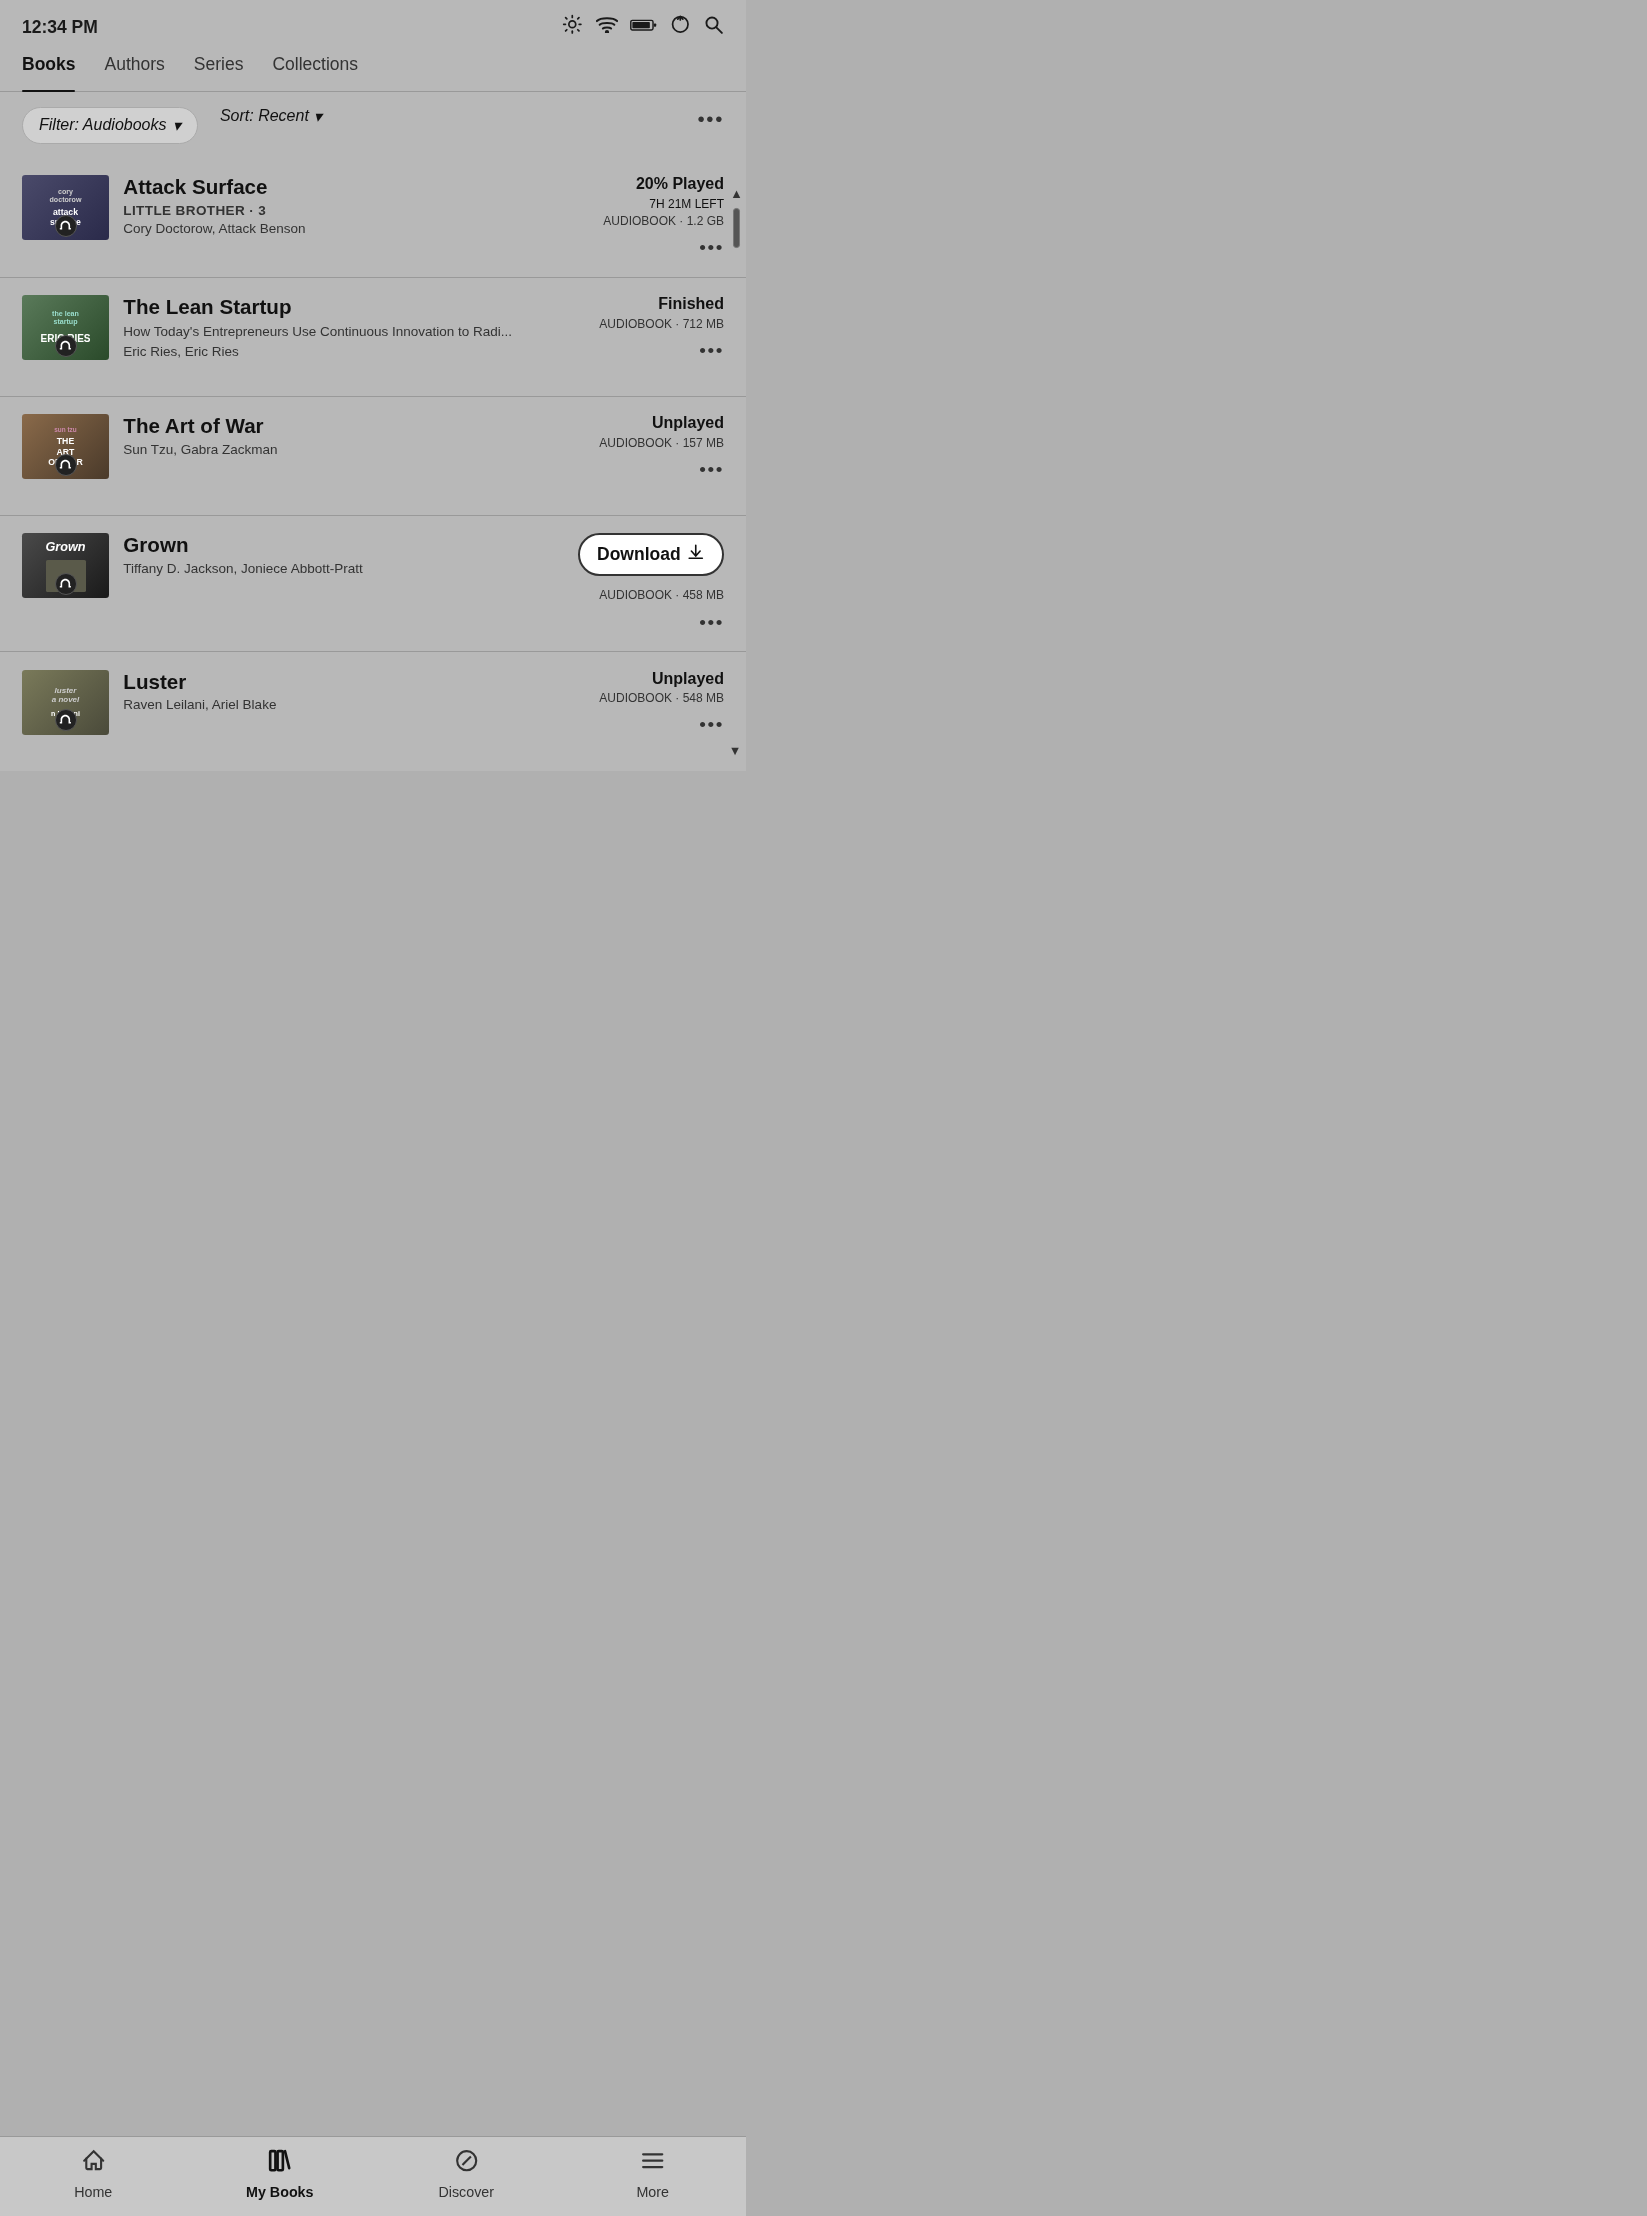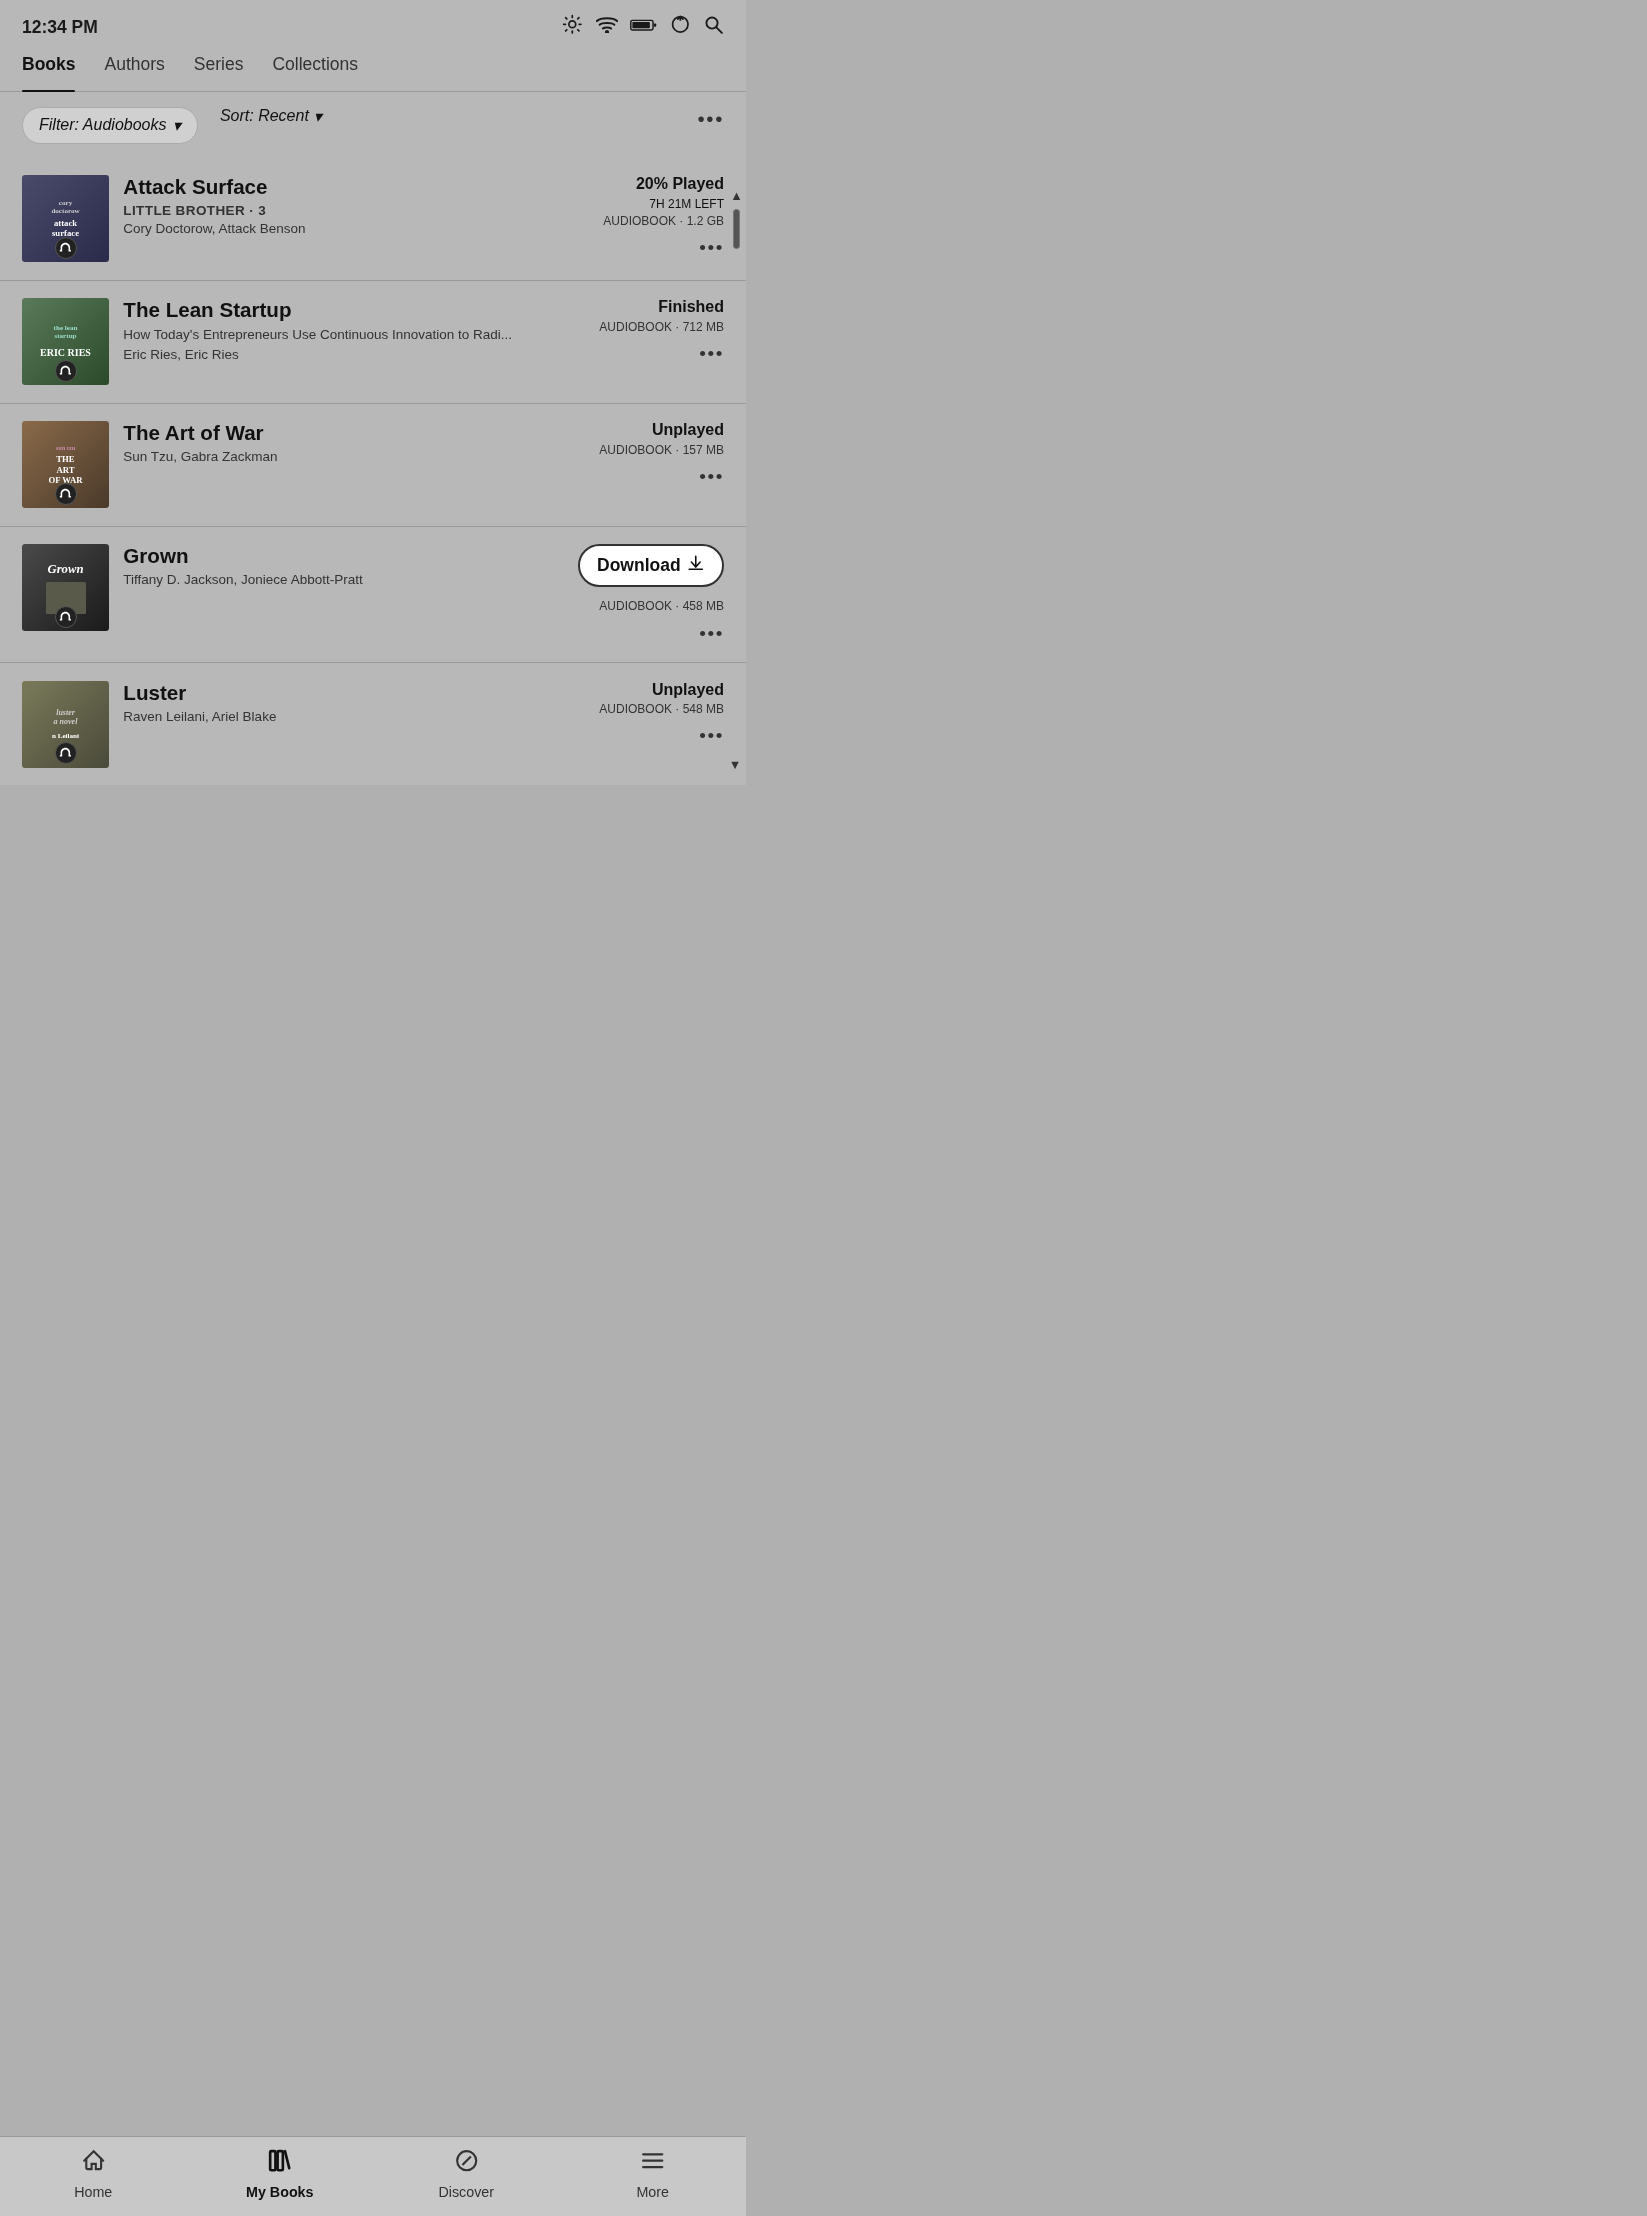--- a/index.html
+++ b/index.html
@@ -117,26 +117,25 @@
       align-items: flex-start;
       padding: 17.5px 22px;
       border-bottom: 0.8px solid #999;
       position: relative;
       gap: 14.3px;
       min-height: 119px;
     }
 
     .book-cover {
       width: 87px;
-      height: 87px;
+      height: 65px;
       border-radius: 3.2px;
       flex-shrink: 0;
       position: relative;
       overflow: hidden;
-      font-family: Liberation Serif, serif;
     }
 
     
     .cover-attack { background: linear-gradient(135deg, #4a4a6a 0%, #2a2a4a 100%); }
     .cover-lean { background: linear-gradient(135deg, #5a7a5a 0%, #2a4a2a 100%); }
     .cover-art { background: linear-gradient(135deg, #8a6a4a 0%, #4a3a2a 100%); }
     .cover-grown { background: linear-gradient(135deg, #4a4a4a 0%, #1a1a1a 100%); }
     .cover-luster { background: linear-gradient(135deg, #7a7a5a 0%, #4a4a3a 100%); }
 
     .cover-text {

